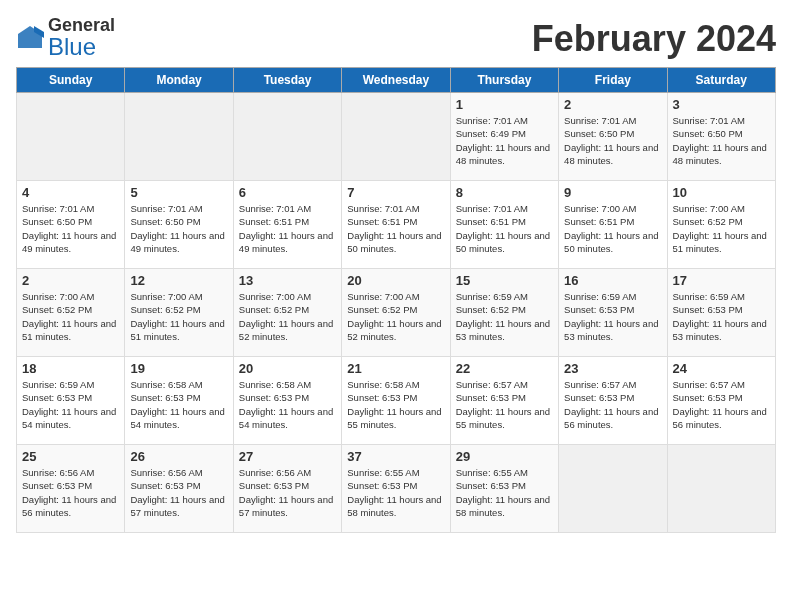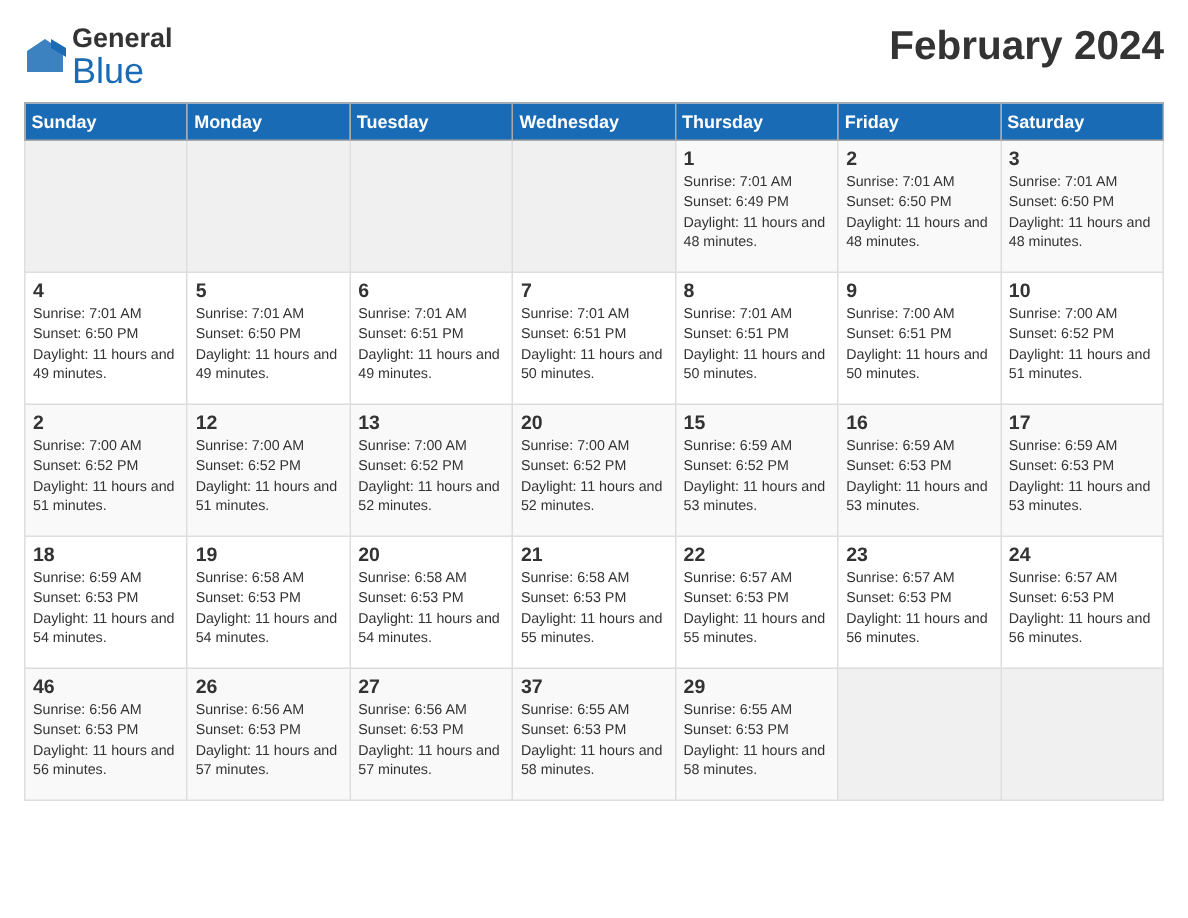--- a/index.html
+++ b/index.html
@@ -5,21 +5,21 @@
     * { box-sizing: border-box; margin: 0; padding: 0; }
     body {
       font-family: Arial, sans-serif;
       background: #fff;
       width: 792px;
       min-height: 612px;
       padding: 16px;
     }
     .header-area {
       display: flex;
-      align-items: flex-start;
+      align-items: flex-end;
       justify-content: space-between;
       margin-bottom: 8px;
     }
     .logo {
       display: flex;
       align-items: center;
       gap: 4px;
     }
     .logo-text-general {
       font-size: 18px;
@@ -34,21 +34,21 @@
       line-height: 1;
     }
     .logo-icon {
       width: 28px;
       height: 28px;
     }
     .title-area {
       text-align: right;
     }
     .cal-title {
-      font-size: 27px;
+      font-size: 36px;
       font-weight: bold;
       color: #333;
       line-height: 1.1;
     }
     .cal-subtitle {
       font-size: 16px;
       color: #555;
     }
     table {
       width: 100%;
@@ -56,21 +56,21 @@
       table-layout: fixed;
     }
     thead tr {
       background-color: #1a6bb5;
     }
     thead th {
       color: #fff;
       font-size: 12px;
       font-weight: bold;
       padding: 5px 4px;
-      text-align: left;
+      text-align: center;
       border: 1px solid #aaa;
     }
     tbody tr {
       border-bottom: 1px solid #ccc;
     }
     tbody td {
       vertical-align: top;
       padding: 4px 5px;
       font-size: 10px;
       color: #333;
@@ -281,21 +281,21 @@
         </td>
         <td>
           <span class="day-num">24</span>
           <div class="cell-info">Sunrise: 6:57 AM
 Sunset: 6:53 PM
 Daylight: 11 hours and 56 minutes.</div>
         </td>
       </tr>
       <tr>
         <td>
-          <span class="day-num">46</span>
+          <span class="day-num">25</span>
           <div class="cell-info">Sunrise: 6:56 AM
 Sunset: 6:53 PM
 Daylight: 11 hours and 56 minutes.</div>
         </td>
         <td>
           <span class="day-num">26</span>
           <div class="cell-info">Sunrise: 6:56 AM
 Sunset: 6:53 PM
 Daylight: 11 hours and 57 minutes.</div>
         </td>

